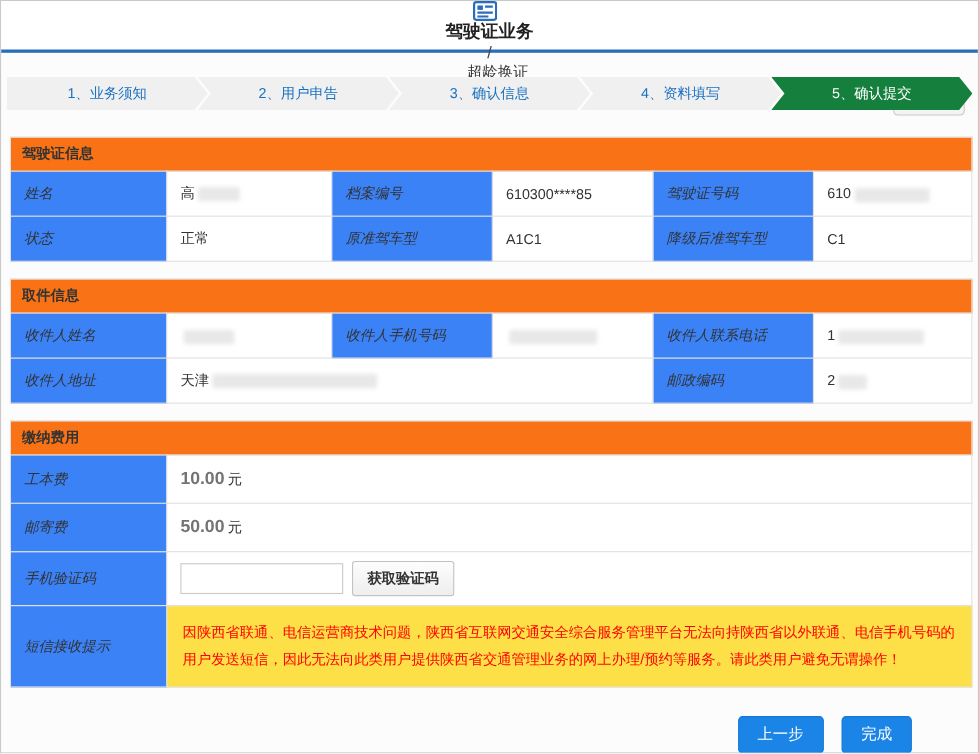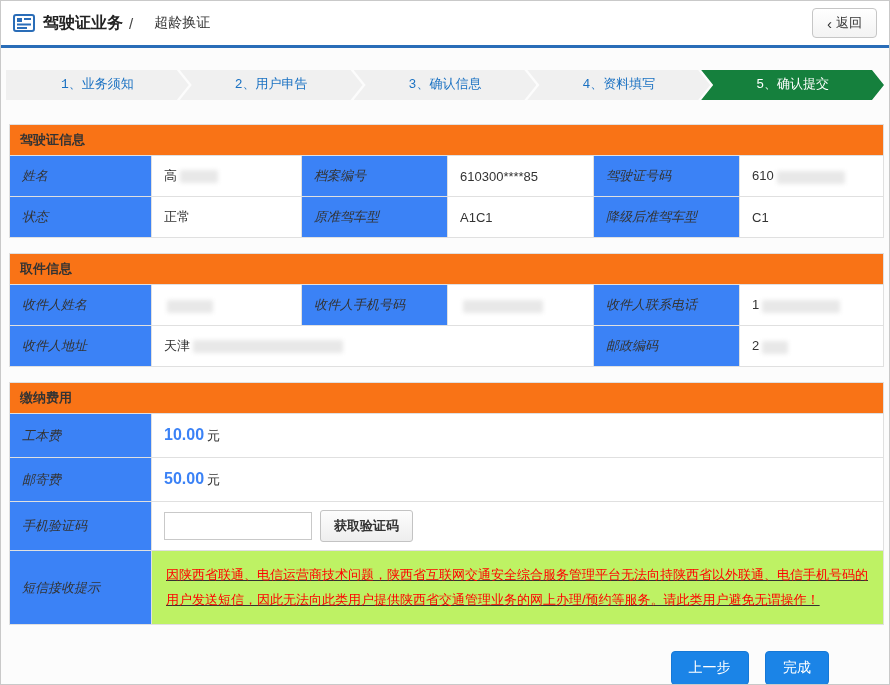--- a/index.html
+++ b/index.html
@@ -13,37 +13,38 @@
     border:1px solid #c9c9c9;
     background:#fcfcfc;
     overflow:hidden;
   }
   
   .header {
     height:47px; background:#ffffff;
     border-bottom:3px solid #2a6db8;
     display:flex; align-items:center;
     padding:0 12px;
+    flex-direction:column;
   }
   .header-icon { display:inline-flex; margin-right:8px; }
   .title { font-size:16px; font-weight:bold; color:#222; }
   .sep { font-size:15px; color:#444; margin:0 6px; }
   .subtitle { font-size:14px; color:#333;margin-left:15px; }
   .back-btn {
     margin-left:auto;
     background:linear-gradient(#ffffff,#f3f3f3);
     border:1px solid #c6c6c6; border-radius:4px;
     padding:5px 14px; font-size:13px; color:#333;
     cursor:pointer; display:flex; align-items:center; gap:4px;
     font-family:inherit;
   }
   .back-chevron { font-size:15px; line-height:1; color:#333; }
   
   .steps {
-    display:flex; margin:22px 5px 0 5px; height:30px;font-family:Liberation Mono, monospace;
+    display:flex; margin:22px 5px 0 5px; height:30px;
   }
   .step {
     flex:1; height:30px; line-height:30px; text-align:center;
     background:#f0f0f0; color:#1a71c2; font-size:13px;
     clip-path: polygon(0 0, calc(100% - 12px) 0, 100% 50%, calc(100% - 12px) 100%, 0 100%, 12px 50%);
     margin-left:-9px; cursor:pointer; position:relative;
   }
   .step:first-child {
     clip-path: polygon(0 0, calc(100% - 12px) 0, 100% 50%, calc(100% - 12px) 100%, 0 100%);
     margin-left:0;
@@ -59,40 +60,40 @@
   tr.section-row td {
     background:#f97316; font-weight:bold; color:#333;
     padding:6px 10px; height:27px;
   }
   td.lbl {
     background:#3b82f6; text-align:left; padding:0 12px;
     height:41px; color:#333;font-style:italic;
   }
   td.val { background:#ffffff; padding:0 12px; }
   td.val-fee { background:#ffffff; padding:0 12px; height:44px; }
-  .fee-num { color:#3b82f6; font-size:16px; font-weight:bold; }
+  .fee-num { color:#737373; font-size:16px; font-weight:bold; }
   .fee-unit { color:#333; font-size:13px; margin-left:3px; }
   .redact {
     display:inline-block; height:13px; border-radius:2px;
     background:#e8e8e8; filter:blur(2px);
     vertical-align:middle; margin-left:3px;
   }
   .captcha-cell { display:flex; align-items:center; gap:8px; padding:8px 0; }
   .captcha-input {
     width:148px; height:28px; border:1px solid #c9c9c9;
     padding:0 6px; font-size:13px; font-family:inherit; background:#fff;
   }
   .captcha-btn {
     background:linear-gradient(#fdfdfd,#eeeeee);
     border:1px solid #c3c3c3; border-radius:3px;
     padding:6px 13px; font-size:13px; font-weight:bold; color:#333;
     cursor:pointer; font-family:inherit;
   }
   .sms-text { color:#ff0000; font-size:13px; line-height:1.9; padding:10px 4px; display:block; }
-  td.sms-val { background:#bef264; padding:2px 10px;text-decoration:underline; }
+  td.sms-val { background:#fde047; padding:2px 10px; }
   
   .footer { text-align:right; padding-right:60px; margin-top:26px; }
   .btn-primary {
     background:#1b84e7; color:#fff; border:1px solid #1678d6;
     border-radius:4px; padding:7px 17px; font-size:14px;
     cursor:pointer; margin-left:12px; font-family:inherit;
   }
 </style>
 </head>
 <body>

